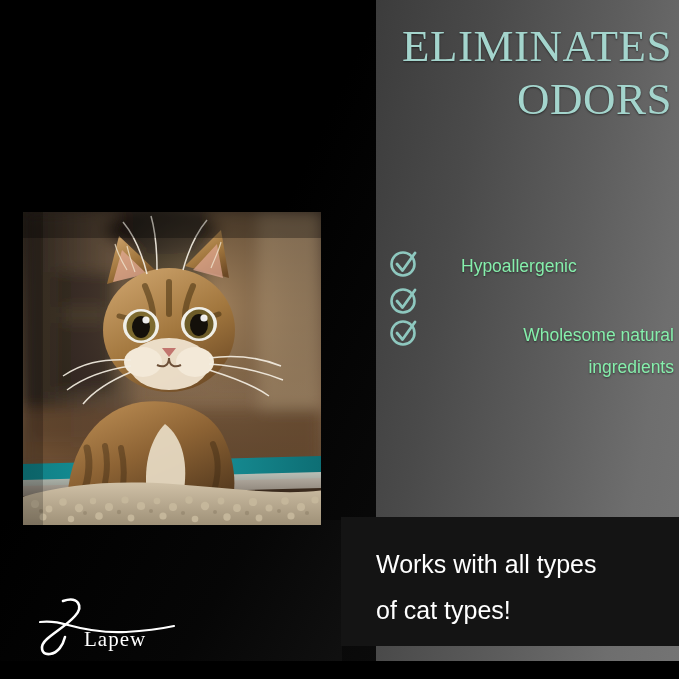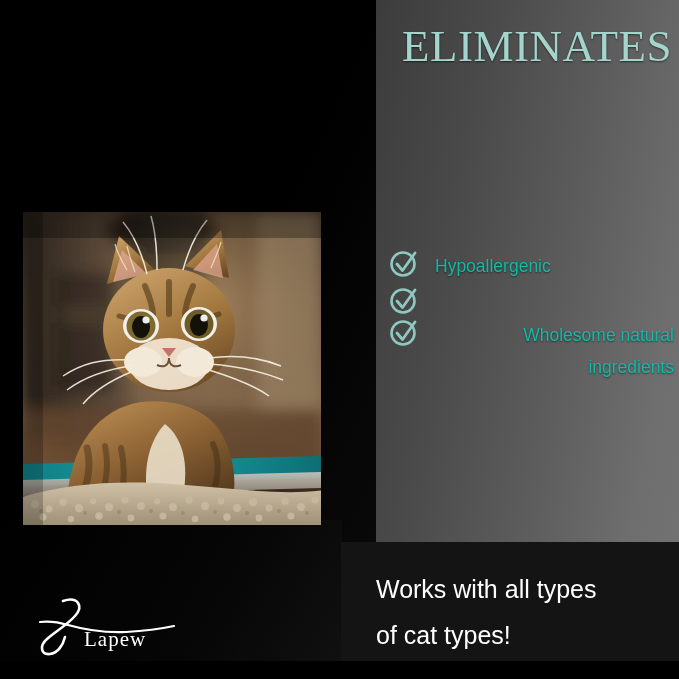--- a/index.html
+++ b/index.html
@@ -36,29 +36,29 @@
     position:absolute;left:389px;top:250px;width:285px;
   }
   .feat-row{
     display:flex;align-items:flex-start;margin-bottom:4px;
   }
   .feat-ico{
     width:30px;height:30px;flex:0 0 30px;margin-right:16px;margin-top:-2px;
   }
   .feat-ico svg{display:block;width:30px;height:30px;}
   .feat-txt{
-    font-size:17.5px;line-height:33px;color:#14b8a6;
+    font-size:17.5px;line-height:33px;color:#86efac;
     text-shadow:0 1px 2px rgba(0,0,0,.5);
+    margin-left:26px;
   }
   .feat-txt.wrap{line-height:32px;text-align:right;}
   
   .callout{
     position:absolute;left:341px;top:517px;width:338px;height:129px;
     background:#141414;
-    margin-top:25px;
   }
   .callout-txt{
     position:absolute;left:35px;top:24px;width:290px;
     font-size:25px;line-height:46px;color:#fff;
   }
   .callout-txt .cl{display:block;}
   
   .photo{
     position:absolute;left:23px;top:212px;width:298px;height:313px;
     overflow:hidden;background:#2a211c;
@@ -79,20 +79,21 @@
 <body>
 
 <div id="ad">
 
   <div class="bg-gray"></div>
   <div class="bg-black"></div>
   <div class="bg-black-lower"></div>
 
   <div class="headline">
     <span class="l">ELIMINATES</span>
+    <span class="l">ODORS</span>
   </div>
 
   <div class="photo">
     <svg width="298" height="313" viewBox="0 0 298 313" xmlns="http://www.w3.org/2000/svg">
       <defs>
         <linearGradient id="roombg" x1="0" y1="0" x2="0" y2="1">
           <stop offset="0" stop-color="#3b2f27"></stop>
           <stop offset="0.30" stop-color="#6b5440"></stop>
           <stop offset="0.62" stop-color="#8a6c50"></stop>
           <stop offset="1" stop-color="#4b3a2c"></stop>

